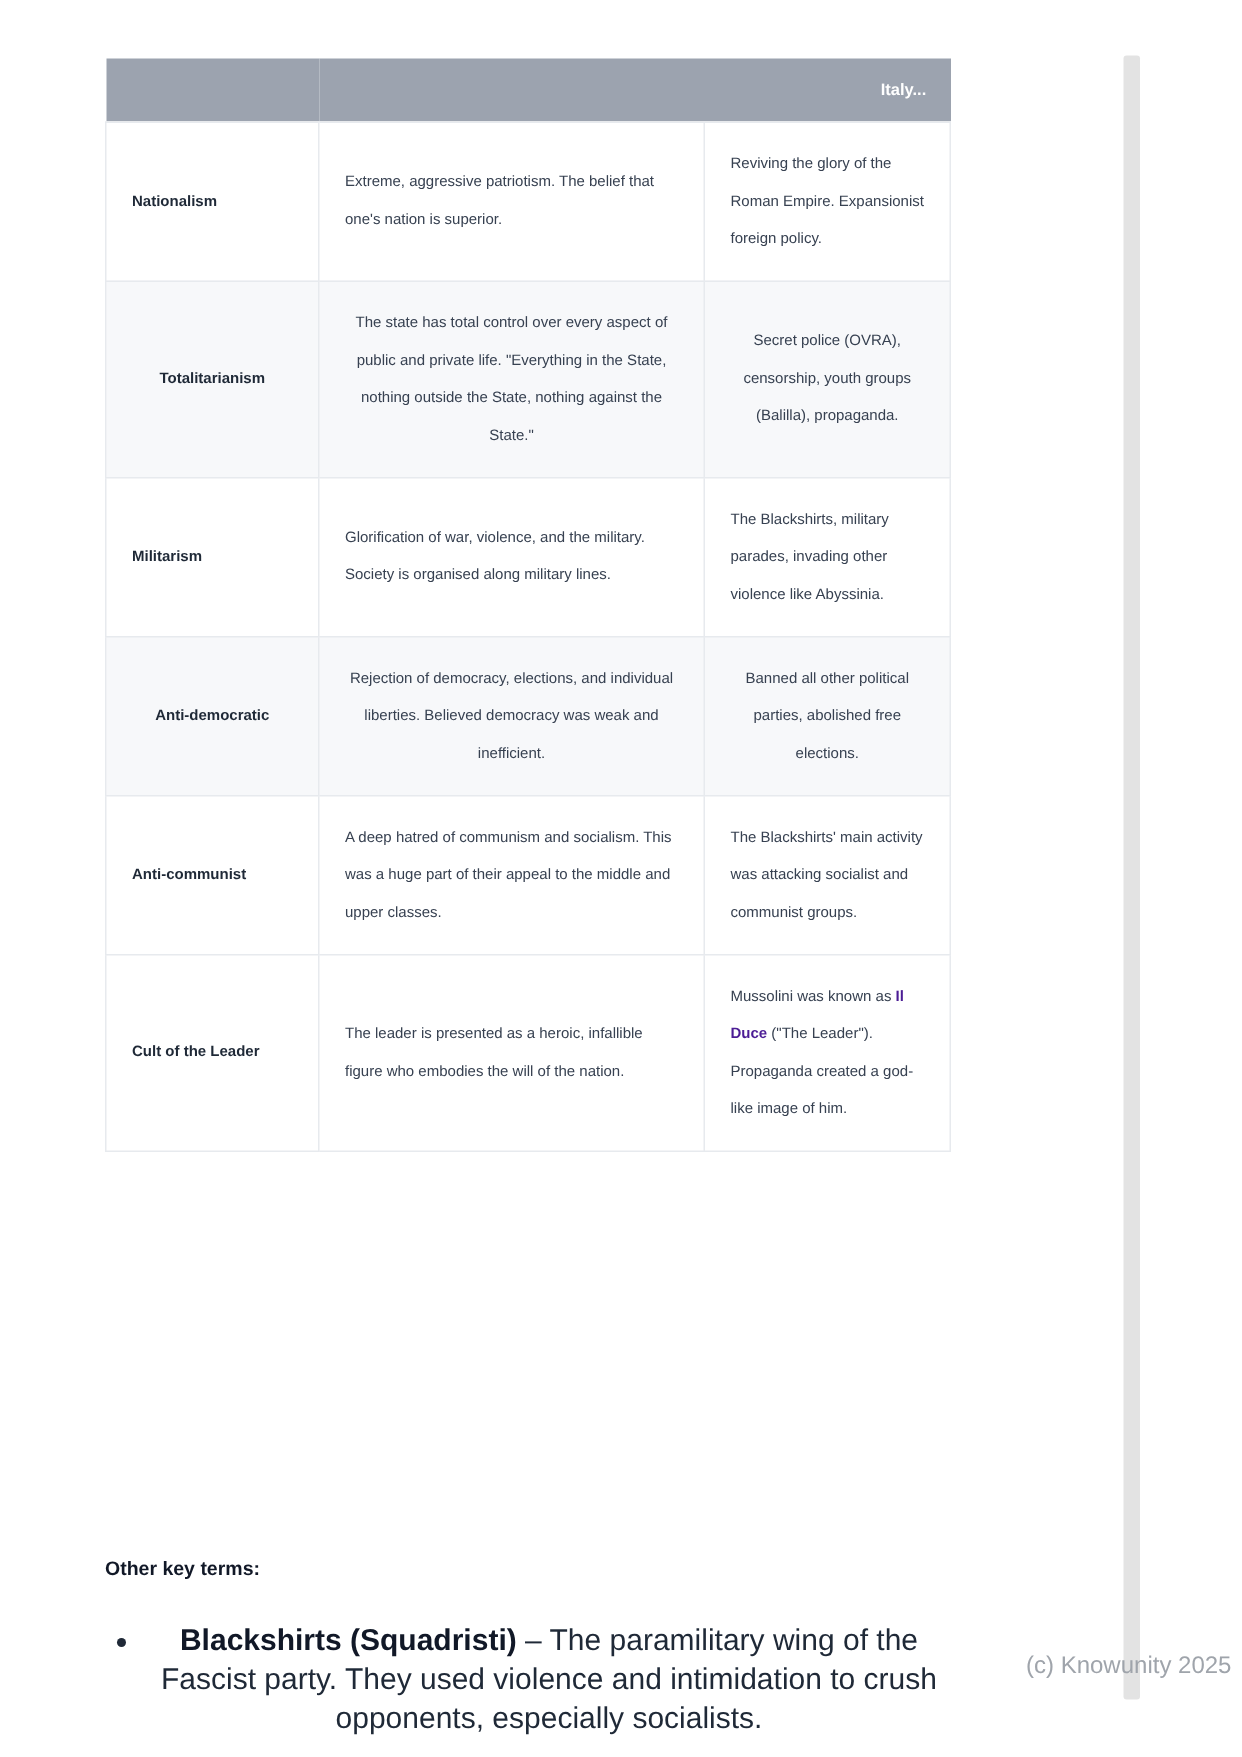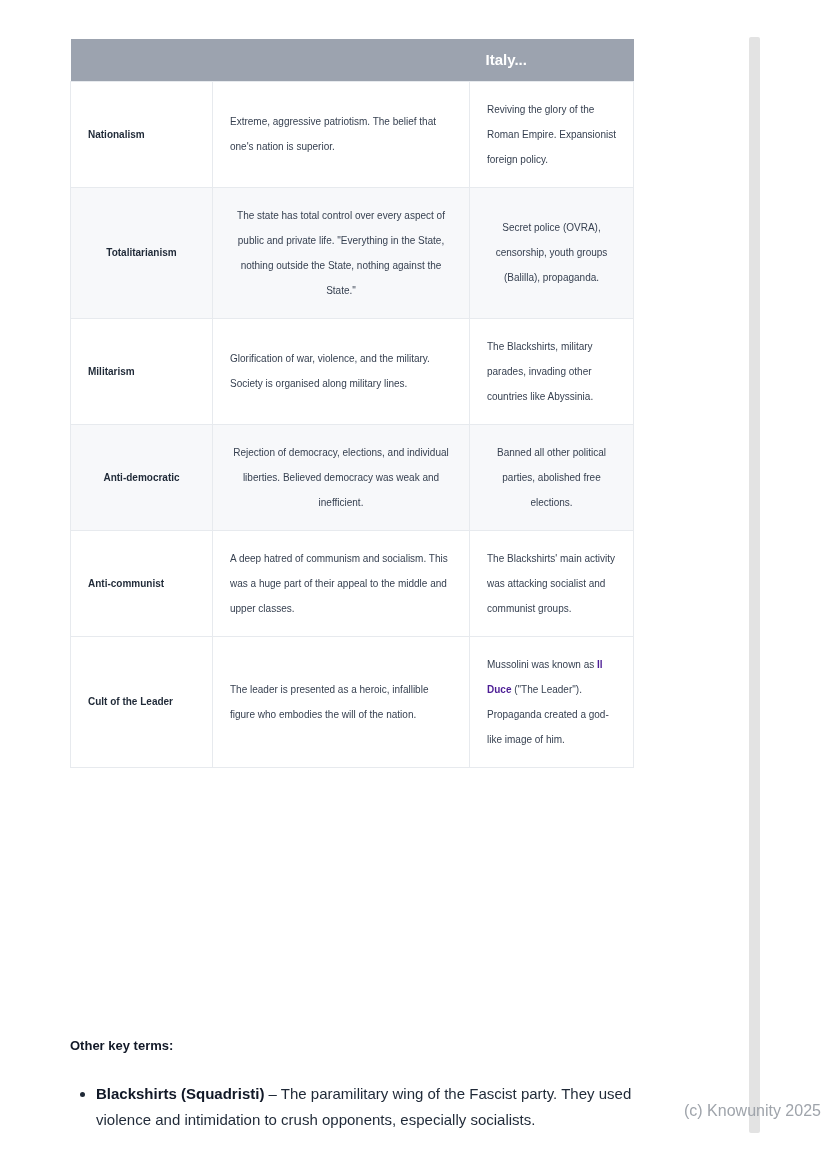--- a/index.html
+++ b/index.html
@@ -24,22 +24,22 @@
     table-layout: fixed;
   }
   .terms-table col.c1 { width: 142px; }
   .terms-table col.c2 { width: 257px; }
   .terms-table col.c3 { width: 164px; }
 
   .terms-table thead th {
     background: #9ca3af;
     color: #ffffff;
     font-weight: 600;
-    font-size: 15px;
-    text-align: left;
+    font-size: 11px;
+    text-align: right;
     height: 42px;
     padding: 10px 16px;
     vertical-align: middle;
   }
 
   .terms-table tbody td {
     border: 1px solid #e7eaee;
     padding: 15px 17px;
     vertical-align: middle;
     font-size: 10px;
@@ -66,23 +66,24 @@
 
   .key-terms-list {
     position: absolute;
     left: 70px;
     top: 1081px;
     width: 566px;
     list-style: disc;
     padding-left: 26px;
   }
   .key-terms-list li {
-    font-size: 15px;
+    font-size: 20px;
     line-height: 26px;
     color: #1f2937;
+    text-align: center;
   }
   .key-terms-list li strong { color: #111827; }
 
   
   .scrollbar-track {
     position: absolute;
     left: 749px;
     top: 37px;
     width: 11px;
     height: 1096px;
@@ -124,21 +125,21 @@
         <td class="italy">Reviving the glory of the Roman Empire. Expansionist foreign policy.</td>
       </tr>
       <tr class="alt">
         <td class="term">Totalitarianism</td>
         <td class="def">The state has total control over every aspect of public and private life. "Everything in the State, nothing outside the State, nothing against the State."</td>
         <td class="italy">Secret police (OVRA), censorship, youth groups (Balilla), propaganda.</td>
       </tr>
       <tr>
         <td class="term">Militarism</td>
         <td class="def">Glorification of war, violence, and the military. Society is organised along military lines.</td>
-        <td class="italy">The Blackshirts, military parades, invading other countries like Abyssinia.</td>
+        <td class="italy">The Blackshirts, military parades, invading other violence like Abyssinia.</td>
       </tr>
       <tr class="alt">
         <td class="term">Anti-democratic</td>
         <td class="def">Rejection of democracy, elections, and individual liberties. Believed democracy was weak and inefficient.</td>
         <td class="italy">Banned all other political parties, abolished free elections.</td>
       </tr>
       <tr>
         <td class="term">Anti-communist</td>
         <td class="def">A deep hatred of communism and socialism. This was a huge part of their appeal to the middle and upper classes.</td>
         <td class="italy">The Blackshirts' main activity was attacking socialist and communist groups.</td>

